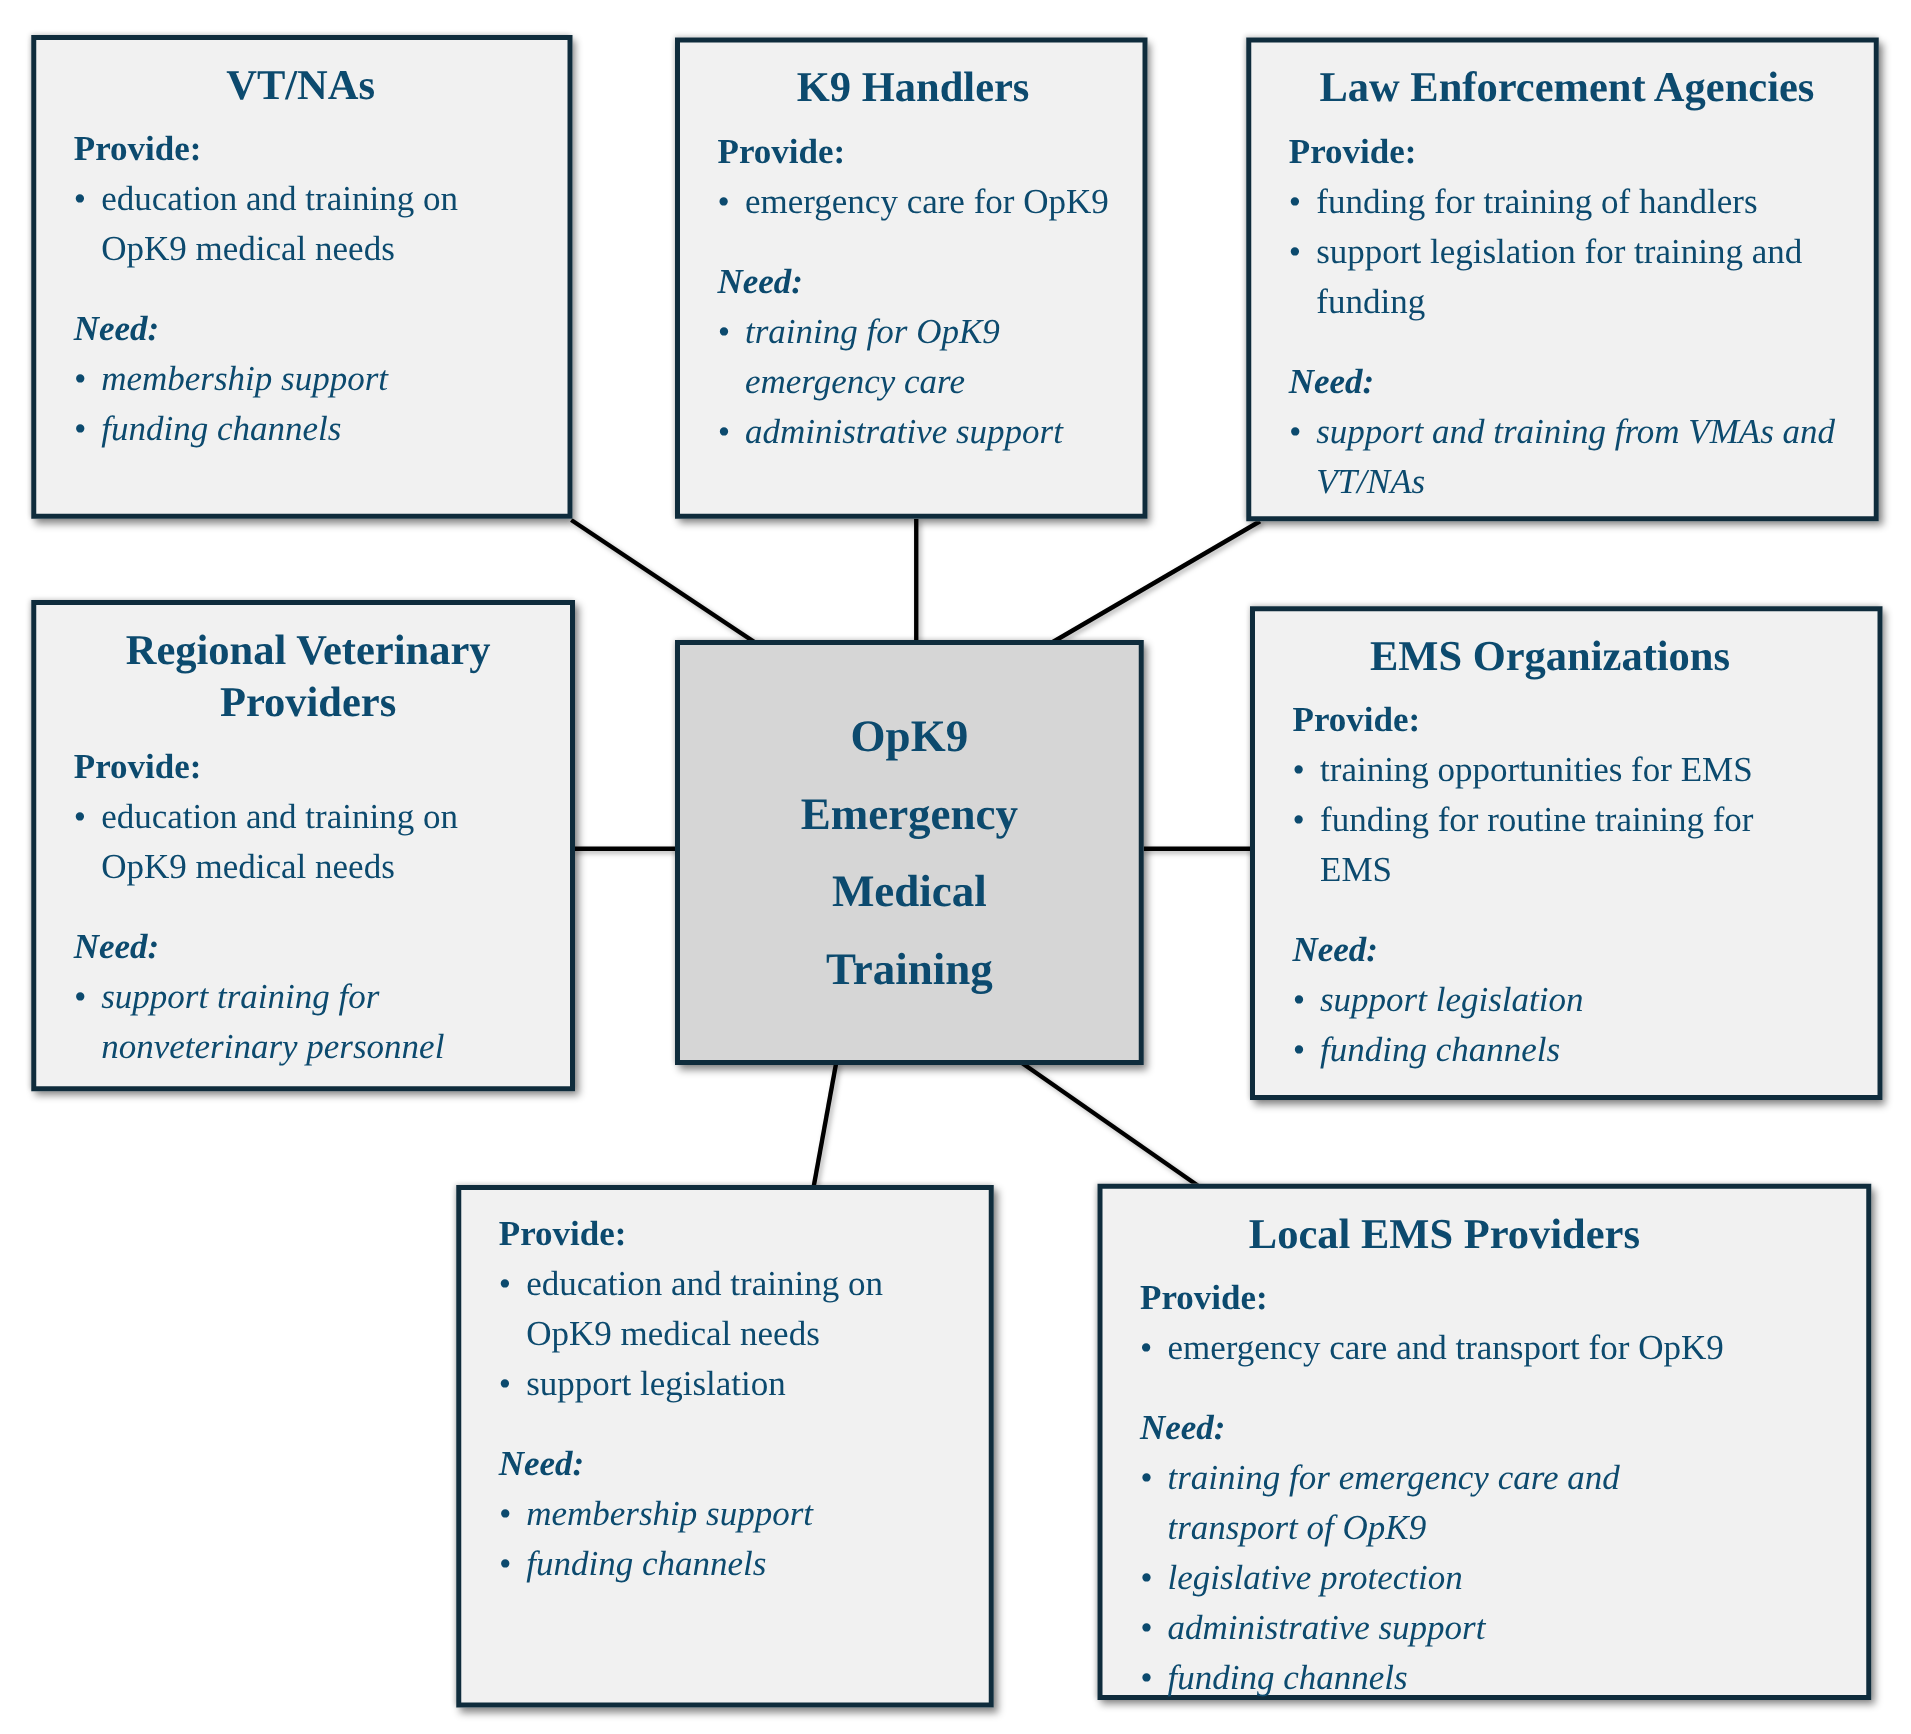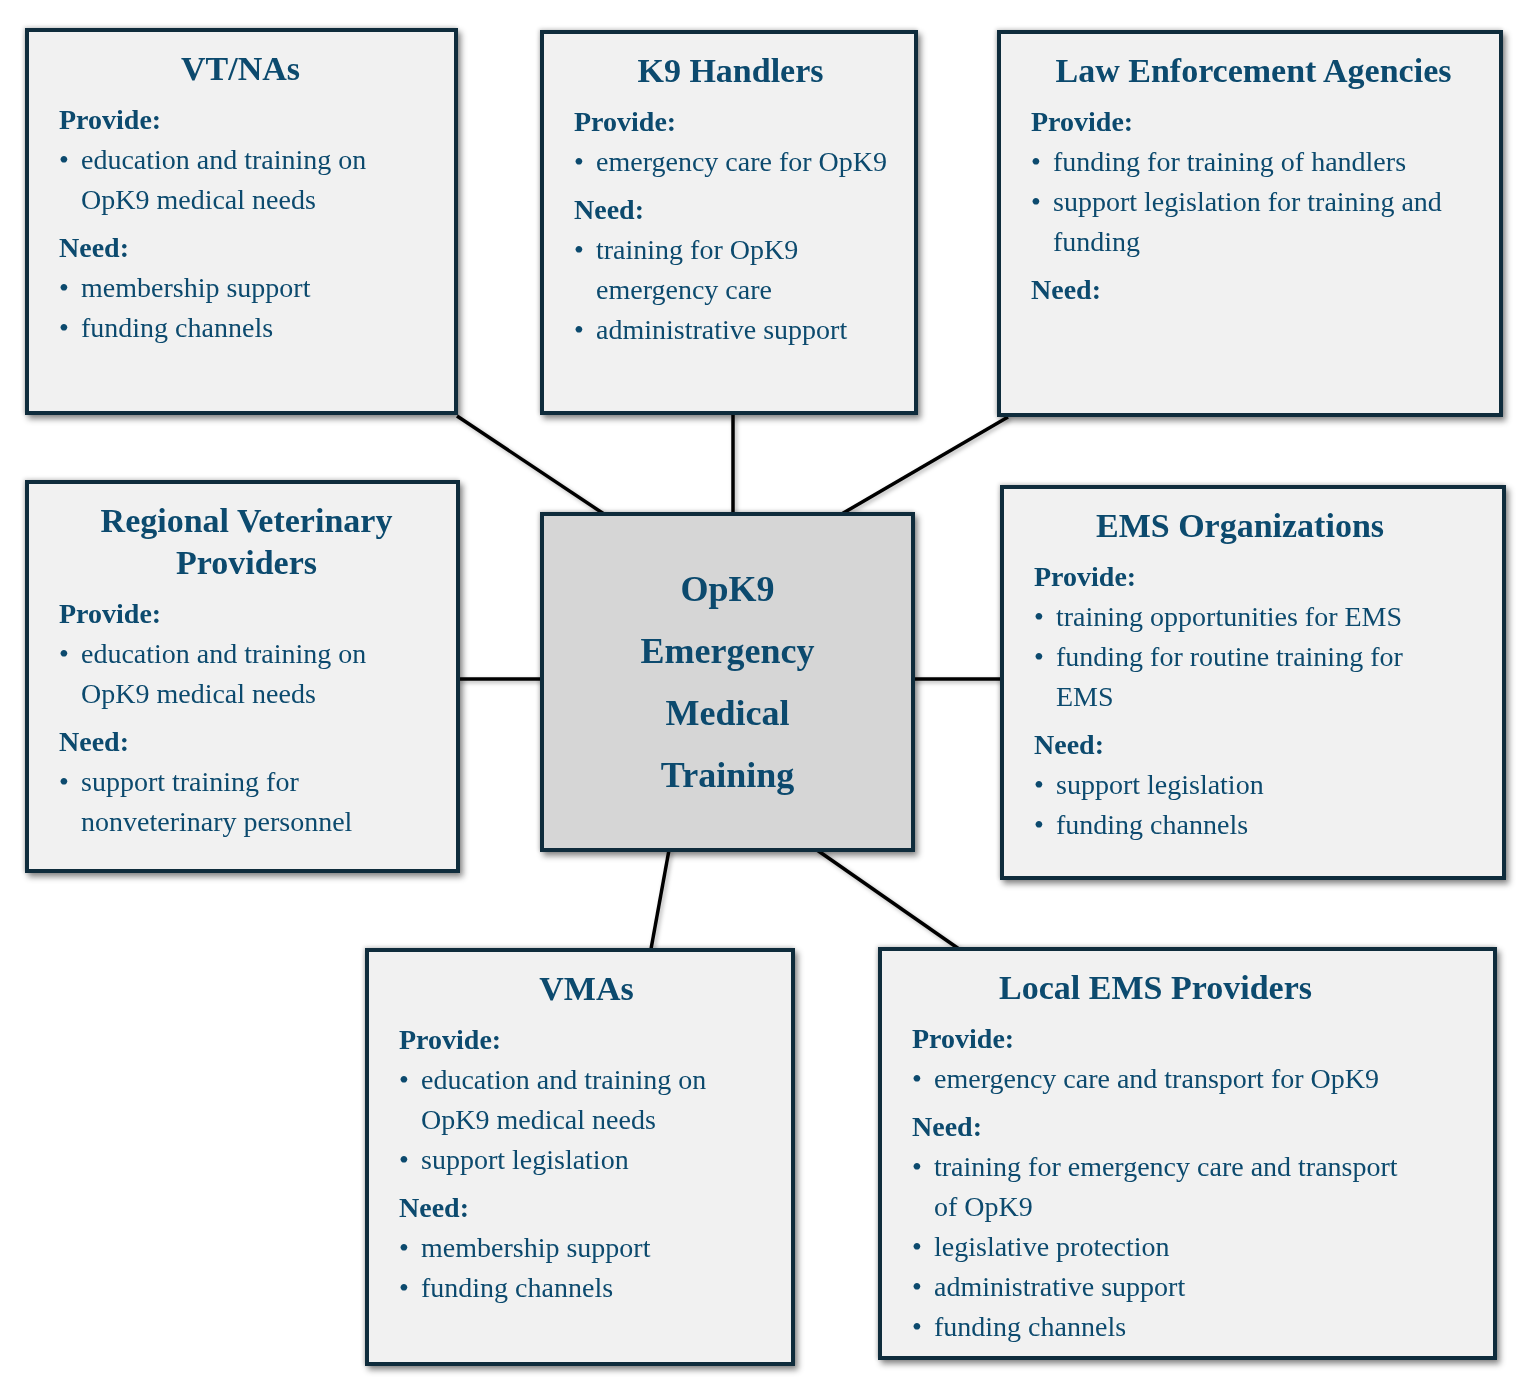--- a/index.html
+++ b/index.html
@@ -31,21 +31,21 @@
     padding: 16px 25px 0 30px;
   }
   .node .title {
     margin: 0 -10px 10px -10px;  
     font-size: 34px;
     line-height: 42px;
     font-weight: 700;
     text-align: center;
   }
   .sec { margin: 0; }
-  .sec.second { margin-top: 8px; }
+  .sec.second { margin-top: 24px; font-style: italic; }
   .label {
     margin: 0;
     font-size: 28px;
     line-height: 40px;
     font-weight: 700;
   }
   .item {
     margin: 0;
     font-size: 28px;
     line-height: 40px;
@@ -123,20 +123,21 @@
 
   <section class="node n-law">
     <h2 class="title">Law Enforcement Agencies</h2>
     <div class="sec">
       <p class="label">Provide:</p>
       <p class="item">funding for training of handlers</p>
       <p class="item">support legislation for training and funding</p>
     </div>
     <div class="sec second">
       <p class="label">Need:</p>
+      <p class="item">support and training from VMAs and VT/NAs</p>
     </div>
   </section>
 
   <section class="node n-regional">
     <h2 class="title">Regional Veterinary Providers</h2>
     <div class="sec">
       <p class="label">Provide:</p>
       <p class="item">education and training on OpK9 medical needs</p>
     </div>
     <div class="sec second">
@@ -160,21 +161,20 @@
       <p class="item">funding for routine training for EMS</p>
     </div>
     <div class="sec second">
       <p class="label">Need:</p>
       <p class="item">support legislation</p>
       <p class="item">funding channels</p>
     </div>
   </section>
 
   <section class="node n-vmas">
-    <h2 class="title">VMAs</h2>
     <div class="sec">
       <p class="label">Provide:</p>
       <p class="item">education and training on OpK9 medical needs</p>
       <p class="item">support legislation</p>
     </div>
     <div class="sec second">
       <p class="label">Need:</p>
       <p class="item">membership support</p>
       <p class="item">funding channels</p>
     </div>

